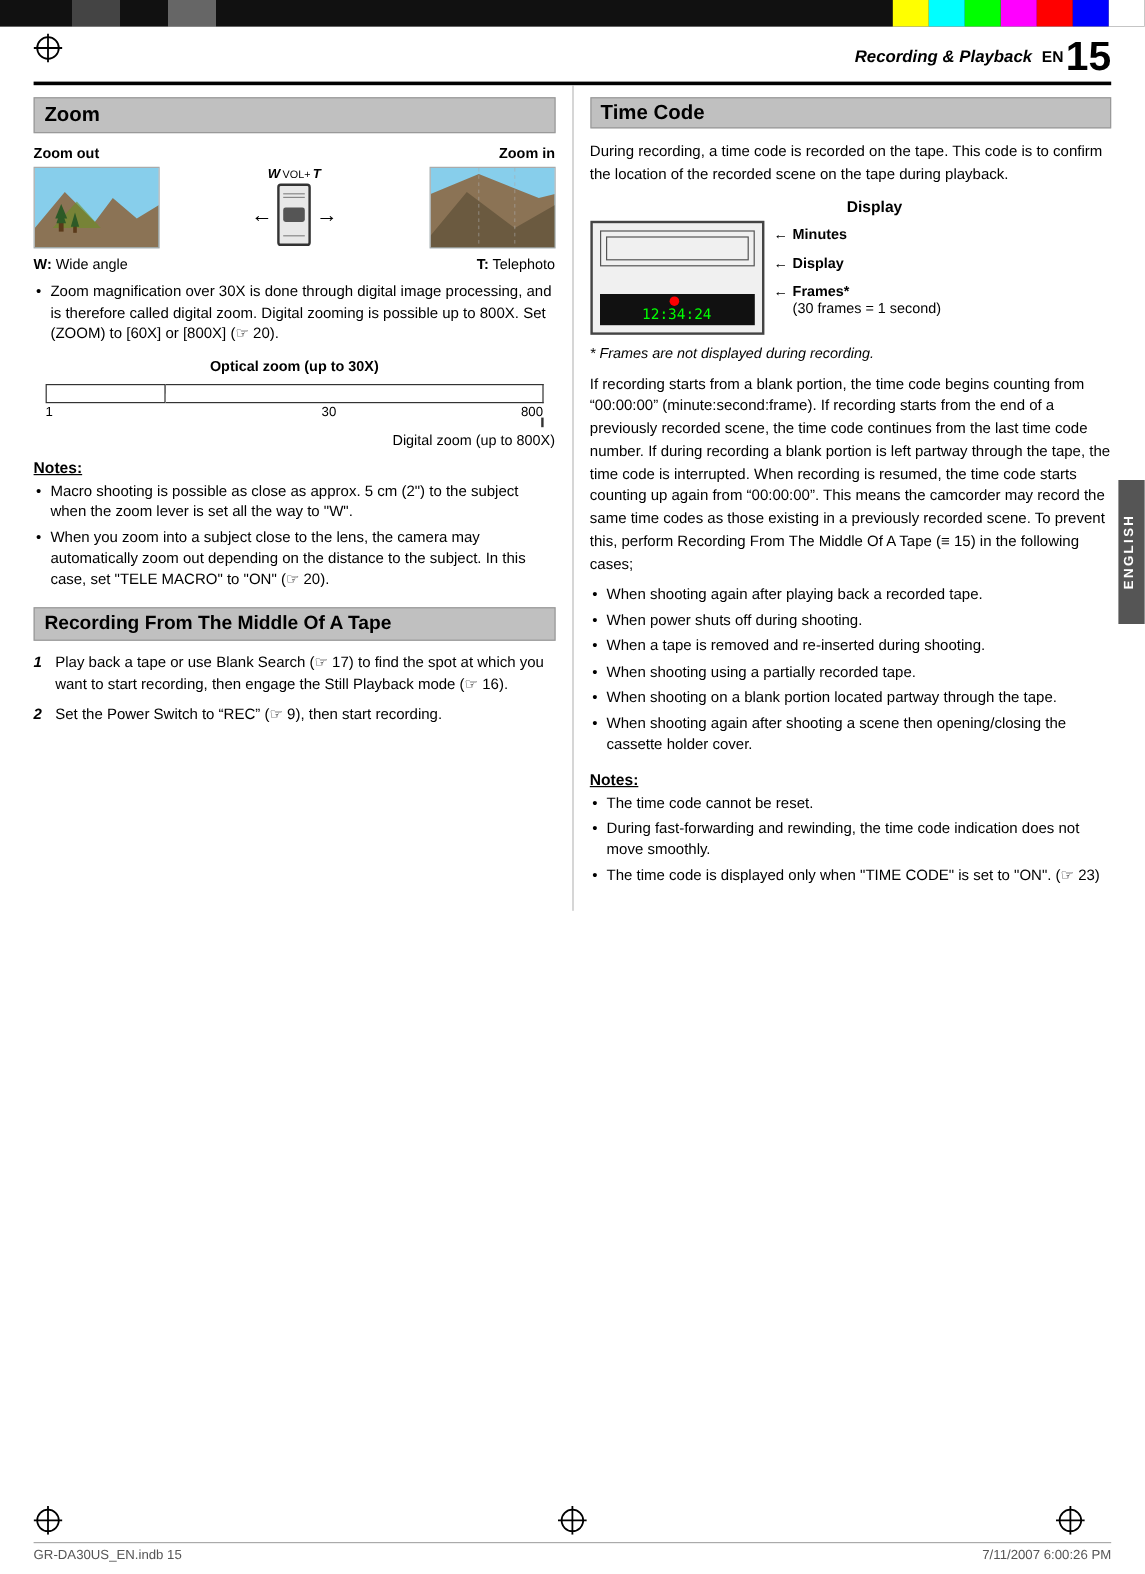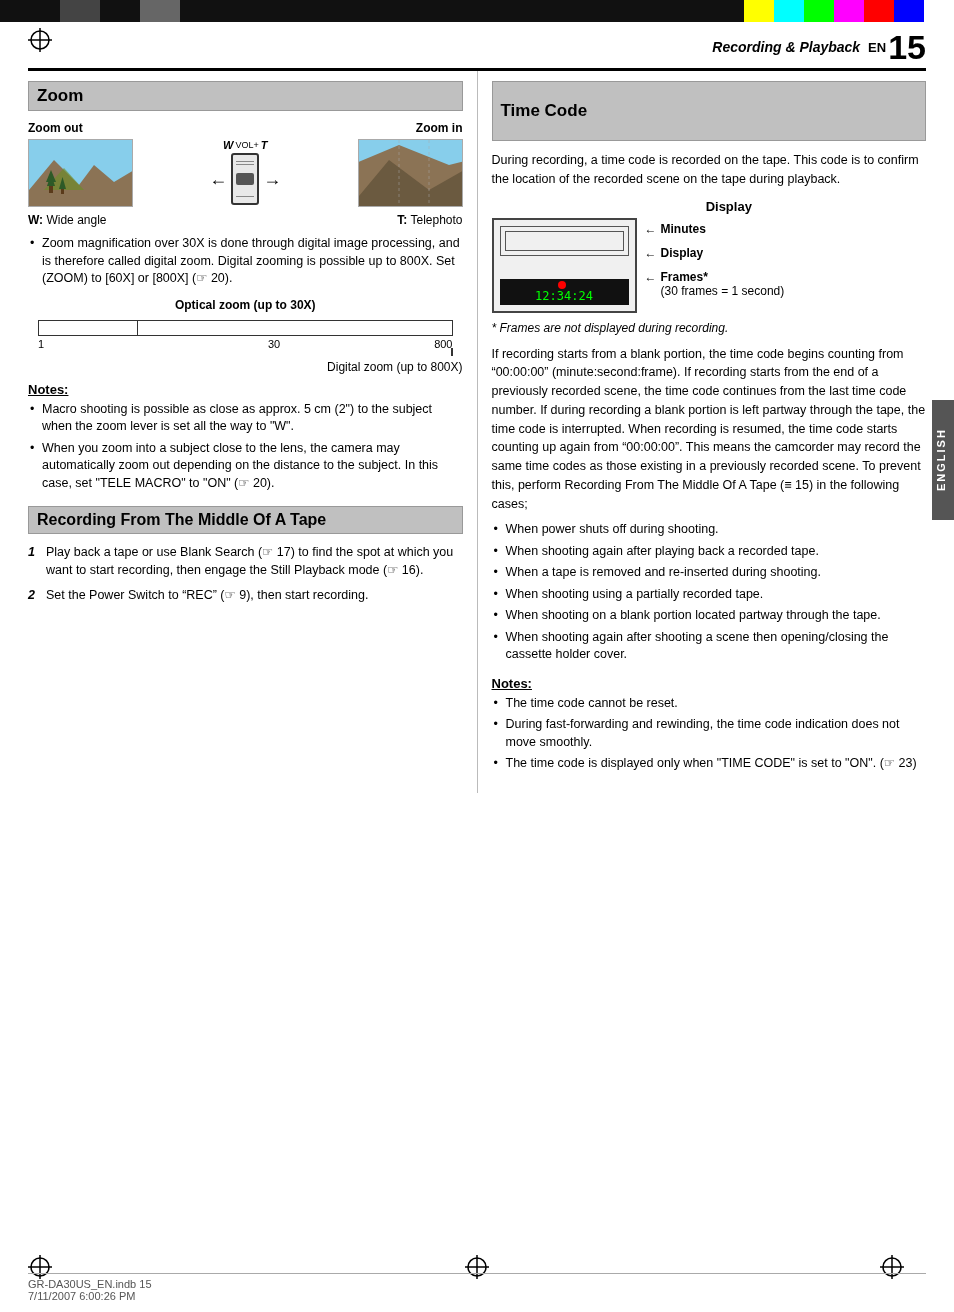--- a/index.html
+++ b/index.html
@@ -212,21 +212,21 @@
             <span class="step-num" style="font-weight:bold; font-style:italic;">2</span>
             <span>Set the Power Switch to “REC” (☞ 9), then start recording.</span>
           </li>
         </ol>
       </div>
 
     </div>
 
     <div style="flex:1; padding:10px 0 10px 14px;">
 
-      <div style="background:#c0c0c0; padding:19px 8px; font-weight:bold; font-size:17px; margin-bottom:10px; border:1px solid #999;">
+      <div style="background:#c0c0c0; padding:2px 8px; font-weight:bold; font-size:17px; margin-bottom:10px; border:1px solid #999;">
         <span>Time Code</span>
       </div>
 
       <p style="font-size:12.5px; line-height:1.5; margin-bottom:10px;">During recording, a time code is recorded on the tape. This code is to confirm the location of the recorded scene on the tape during playback.</p>
 
       <div style="font-weight:bold; font-size:13px; text-align:center; margin-bottom:0; margin-left:40px;">Display</div>
 
       <div style="display:flex; align-items:flex-start; gap:8px; margin:4px 0 8px 0;">
 
         <div style="width:145px; min-height:95px; border:2px solid #444; background:#f0f0f0; position:relative; padding:6px 6px 28px 6px;">
@@ -259,22 +259,22 @@
             </div>
           </div>
         </div>
       </div>
 
       <p style="font-size:12px; font-style:italic; margin-bottom:10px;">* Frames are not displayed during recording.</p>
 
       <p style="font-size:12.5px; line-height:1.5; margin-bottom:8px;">If recording starts from a blank portion, the time code begins counting from “00:00:00” (minute:second:frame). If recording starts from the end of a previously recorded scene, the time code continues from the last time code number. If during recording a blank portion is left partway through the tape, the time code is interrupted. When recording is resumed, the time code starts counting up again from “00:00:00”. This means the camcorder may record the same time codes as those existing in a previously recorded scene. To prevent this, perform Recording From The Middle Of A Tape (≡ 15) in the following cases;</p>
 
       <ul class="bullet-list">
+        <li>When shooting again after playing back a recorded tape.</li>
         <li>When power shuts off during shooting.</li>
-        <li>When shooting again after playing back a recorded tape.</li>
         <li>When a tape is removed and re-inserted during shooting.</li>
         <li>When shooting using a partially recorded tape.</li>
         <li>When shooting on a blank portion located partway through the tape.</li>
         <li>When shooting again after shooting a scene then opening/closing the cassette holder cover.</li>
       </ul>
 
       <div style="margin-top:12px;">
         <div style="font-weight:bold; font-size:13px; text-decoration:underline; margin-bottom:4px;">Notes:</div>
         <ul class="bullet-list">
           <li>The time code cannot be reset.</li>
@@ -308,18 +308,18 @@
   </div>
 
   <div style="position:absolute; bottom:30px; right:50px;">
     <svg width="24" height="24" viewBox="0 0 24 24">
       <circle cx="12" cy="12" r="9" fill="none" stroke="#000" stroke-width="1.5"></circle>
       <line x1="0" y1="12" x2="24" y2="12" stroke="#000" stroke-width="1.5"></line>
       <line x1="12" y1="0" x2="12" y2="24" stroke="#000" stroke-width="1.5"></line>
     </svg>
   </div>
 
-  <div style="position:absolute; bottom:10px; left:28px; right:28px; display:flex; justify-content:space-between; font-size:11px; color:#555; border-top:1px solid #aaa; padding-top:4px;flex-direction:column;">
+  <div style="position:absolute; bottom:10px; left:28px; right:28px; display:flex; justify-content:space-between; font-size:11px; color:#555; border-top:1px solid #aaa; padding-top:4px;">
     <span>GR-DA30US_EN.indb   15</span>
     <span>7/11/2007   6:00:26 PM</span>
   </div>
 
 </div>
 
 </body></html>

